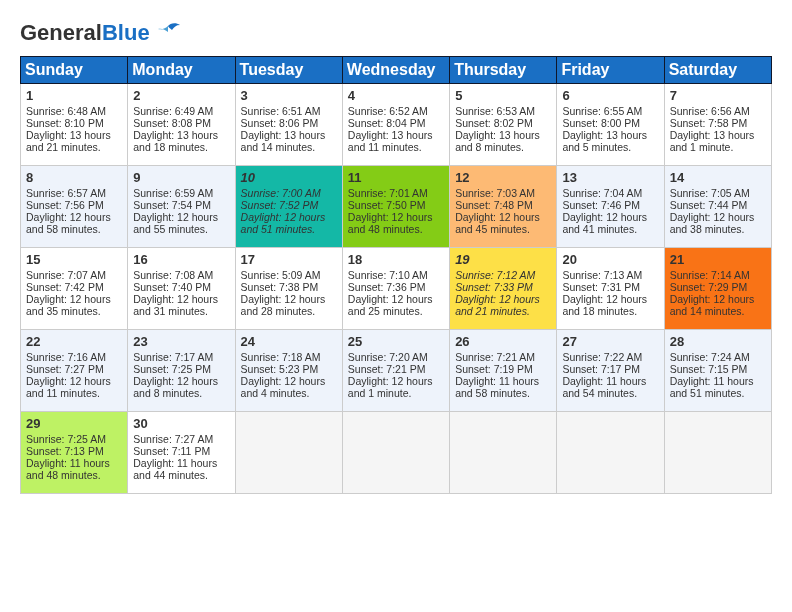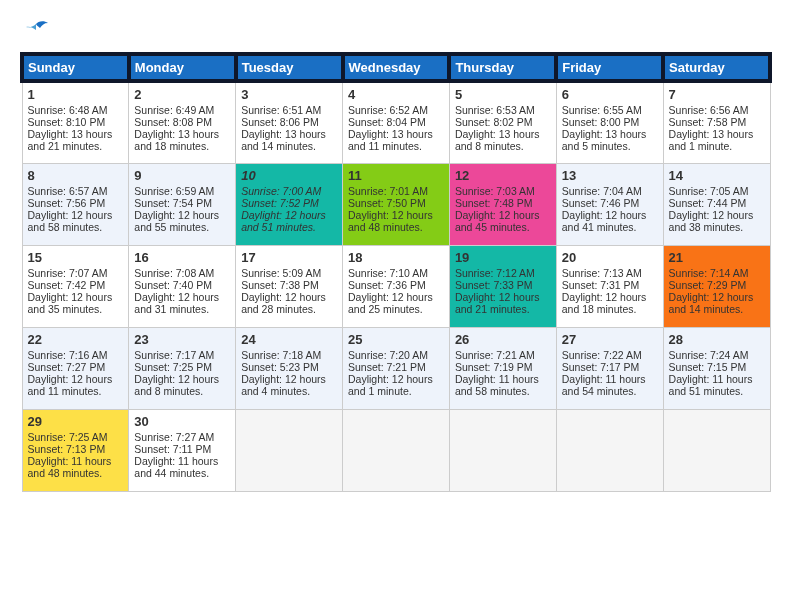--- a/index.html
+++ b/index.html
@@ -39,25 +39,25 @@
       color: #555;
     }
     table {
       width: 100%;
       border-collapse: collapse;
       table-layout: fixed;
     }
     th {
       background-color: #1a6fc4;
       color: white;
-      font-size: 13px;
+      font-size: 16px;
       font-weight: bold;
       padding: 4px 4px;
       text-align: left;
-      border: 4px solid #0f172a;
+      border: 1px solid #0f172a;
     }
     td {
       border: 1px solid #ccc;
       vertical-align: top;
       padding: 4px 5px;
       font-size: 10.5px;
       color: #333;
       height: 82px;
     }
     td.empty {
@@ -75,20 +75,23 @@
     tr:nth-child(odd) td:not(.empty) {
       background: #ffffff;
     }
   </style>
 </head>
 <body>
 
 <div class="header-area">
   <div class="logo">
     <div class="logo-line">
+      <span style="font-size:22px; font-weight:bold; color:#333;">
+        <span style="color:#333;">General</span><span style="color:#1a6fc4;">Blue</span>
+      </span>
       <svg width="28" height="22" viewBox="0 0 28 22" style="margin-left:2px;">
         <path d="M14 4 C16 1, 22 0, 26 3 C22 3, 20 5, 18 8 C16 6, 14 5, 14 4Z" fill="#1a6fc4"></path>
         <path d="M14 4 C12 6, 8 8, 4 7 C8 6, 11 8, 14 10 C14 7, 14 5, 14 4Z" fill="#4a9fd4"></path>
       </svg>
     </div>
   </div>
   <div class="title-area">
     <div class="month-title"></div>
     <div class="location"></div>
   </div>
@@ -169,21 +172,21 @@
           <div>Sunrise: 7:00 AM</div>
           <div>Sunset: 7:52 PM</div>
           <div>Daylight: 12 hours and 51 minutes.</div>
         </td>
         <td style="background: #84cc16;">
           <span class="day-num">11</span>
           <div>Sunrise: 7:01 AM</div>
           <div>Sunset: 7:50 PM</div>
           <div>Daylight: 12 hours and 48 minutes.</div>
         </td>
-        <td style="background: #ec4899;">
+        <td style="background: #fdba74;">
           <span class="day-num">12</span>
           <div>Sunrise: 7:03 AM</div>
           <div>Sunset: 7:48 PM</div>
           <div>Daylight: 12 hours and 45 minutes.</div>
         </td>
         <td style="background: rgb(238, 243, 251);">
           <span class="day-num">13</span>
           <div>Sunrise: 7:04 AM</div>
           <div>Sunset: 7:46 PM</div>
           <div>Daylight: 12 hours and 41 minutes.</div>
@@ -213,21 +216,21 @@
           <div>Sunrise: 5:09 AM</div>
           <div>Sunset: 7:38 PM</div>
           <div>Daylight: 12 hours and 28 minutes.</div>
         </td>
         <td style="background: rgb(255, 255, 255);">
           <span class="day-num">18</span>
           <div>Sunrise: 7:10 AM</div>
           <div>Sunset: 7:36 PM</div>
           <div>Daylight: 12 hours and 25 minutes.</div>
         </td>
-        <td style="background: #14b8a6;">
+        <td style="background: #fde047; font-style: italic;">
           <span class="day-num">19</span>
           <div>Sunrise: 7:12 AM</div>
           <div>Sunset: 7:33 PM</div>
           <div>Daylight: 12 hours and 21 minutes.</div>
         </td>
         <td style="background: rgb(255, 255, 255);">
           <span class="day-num">20</span>
           <div>Sunrise: 7:13 AM</div>
           <div>Sunset: 7:31 PM</div>
           <div>Daylight: 12 hours and 18 minutes.</div>
@@ -277,21 +280,21 @@
           <div>Daylight: 11 hours and 54 minutes.</div>
         </td>
         <td style="background: rgb(238, 243, 251);">
           <span class="day-num">28</span>
           <div>Sunrise: 7:24 AM</div>
           <div>Sunset: 7:15 PM</div>
           <div>Daylight: 11 hours and 51 minutes.</div>
         </td>
       </tr>
       <tr>
-        <td style="background: #fde047;">
+        <td style="background: #bef264;">
           <span class="day-num">29</span>
           <div>Sunrise: 7:25 AM</div>
           <div>Sunset: 7:13 PM</div>
           <div>Daylight: 11 hours and 48 minutes.</div>
         </td>
         <td style="background: rgb(255, 255, 255);">
           <span class="day-num">30</span>
           <div>Sunrise: 7:27 AM</div>
           <div>Sunset: 7:11 PM</div>
           <div>Daylight: 11 hours and 44 minutes.</div>

